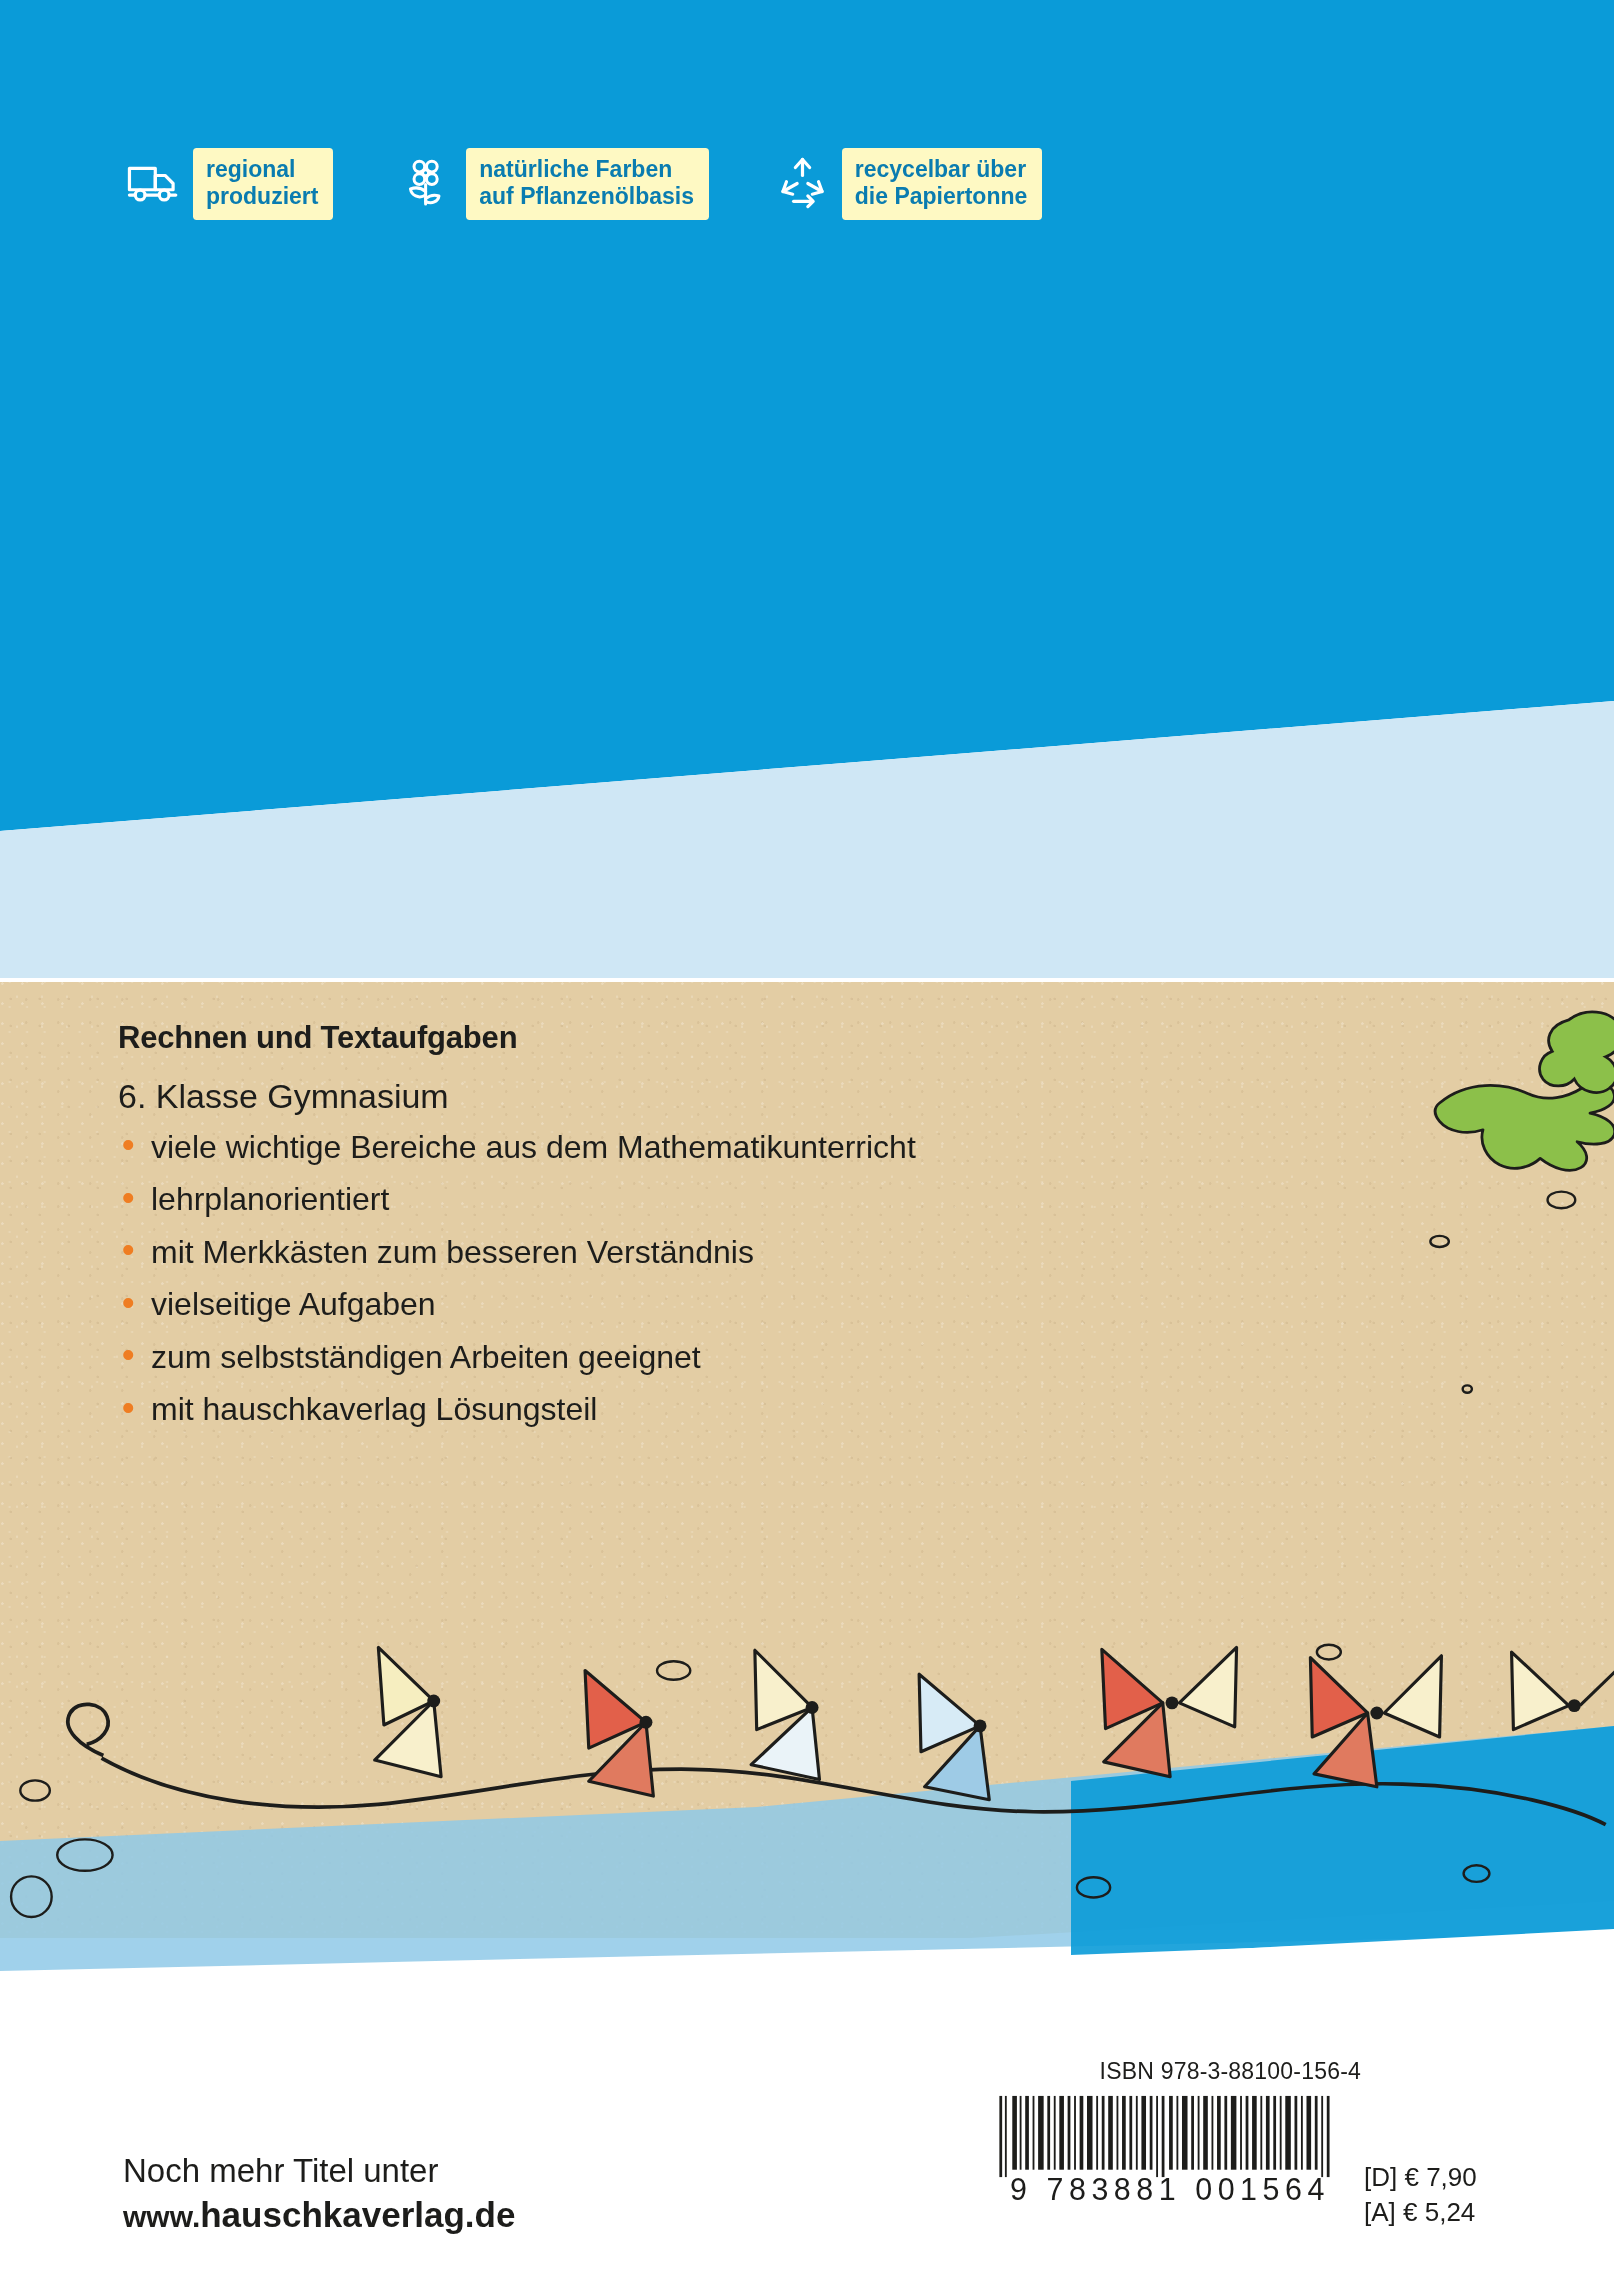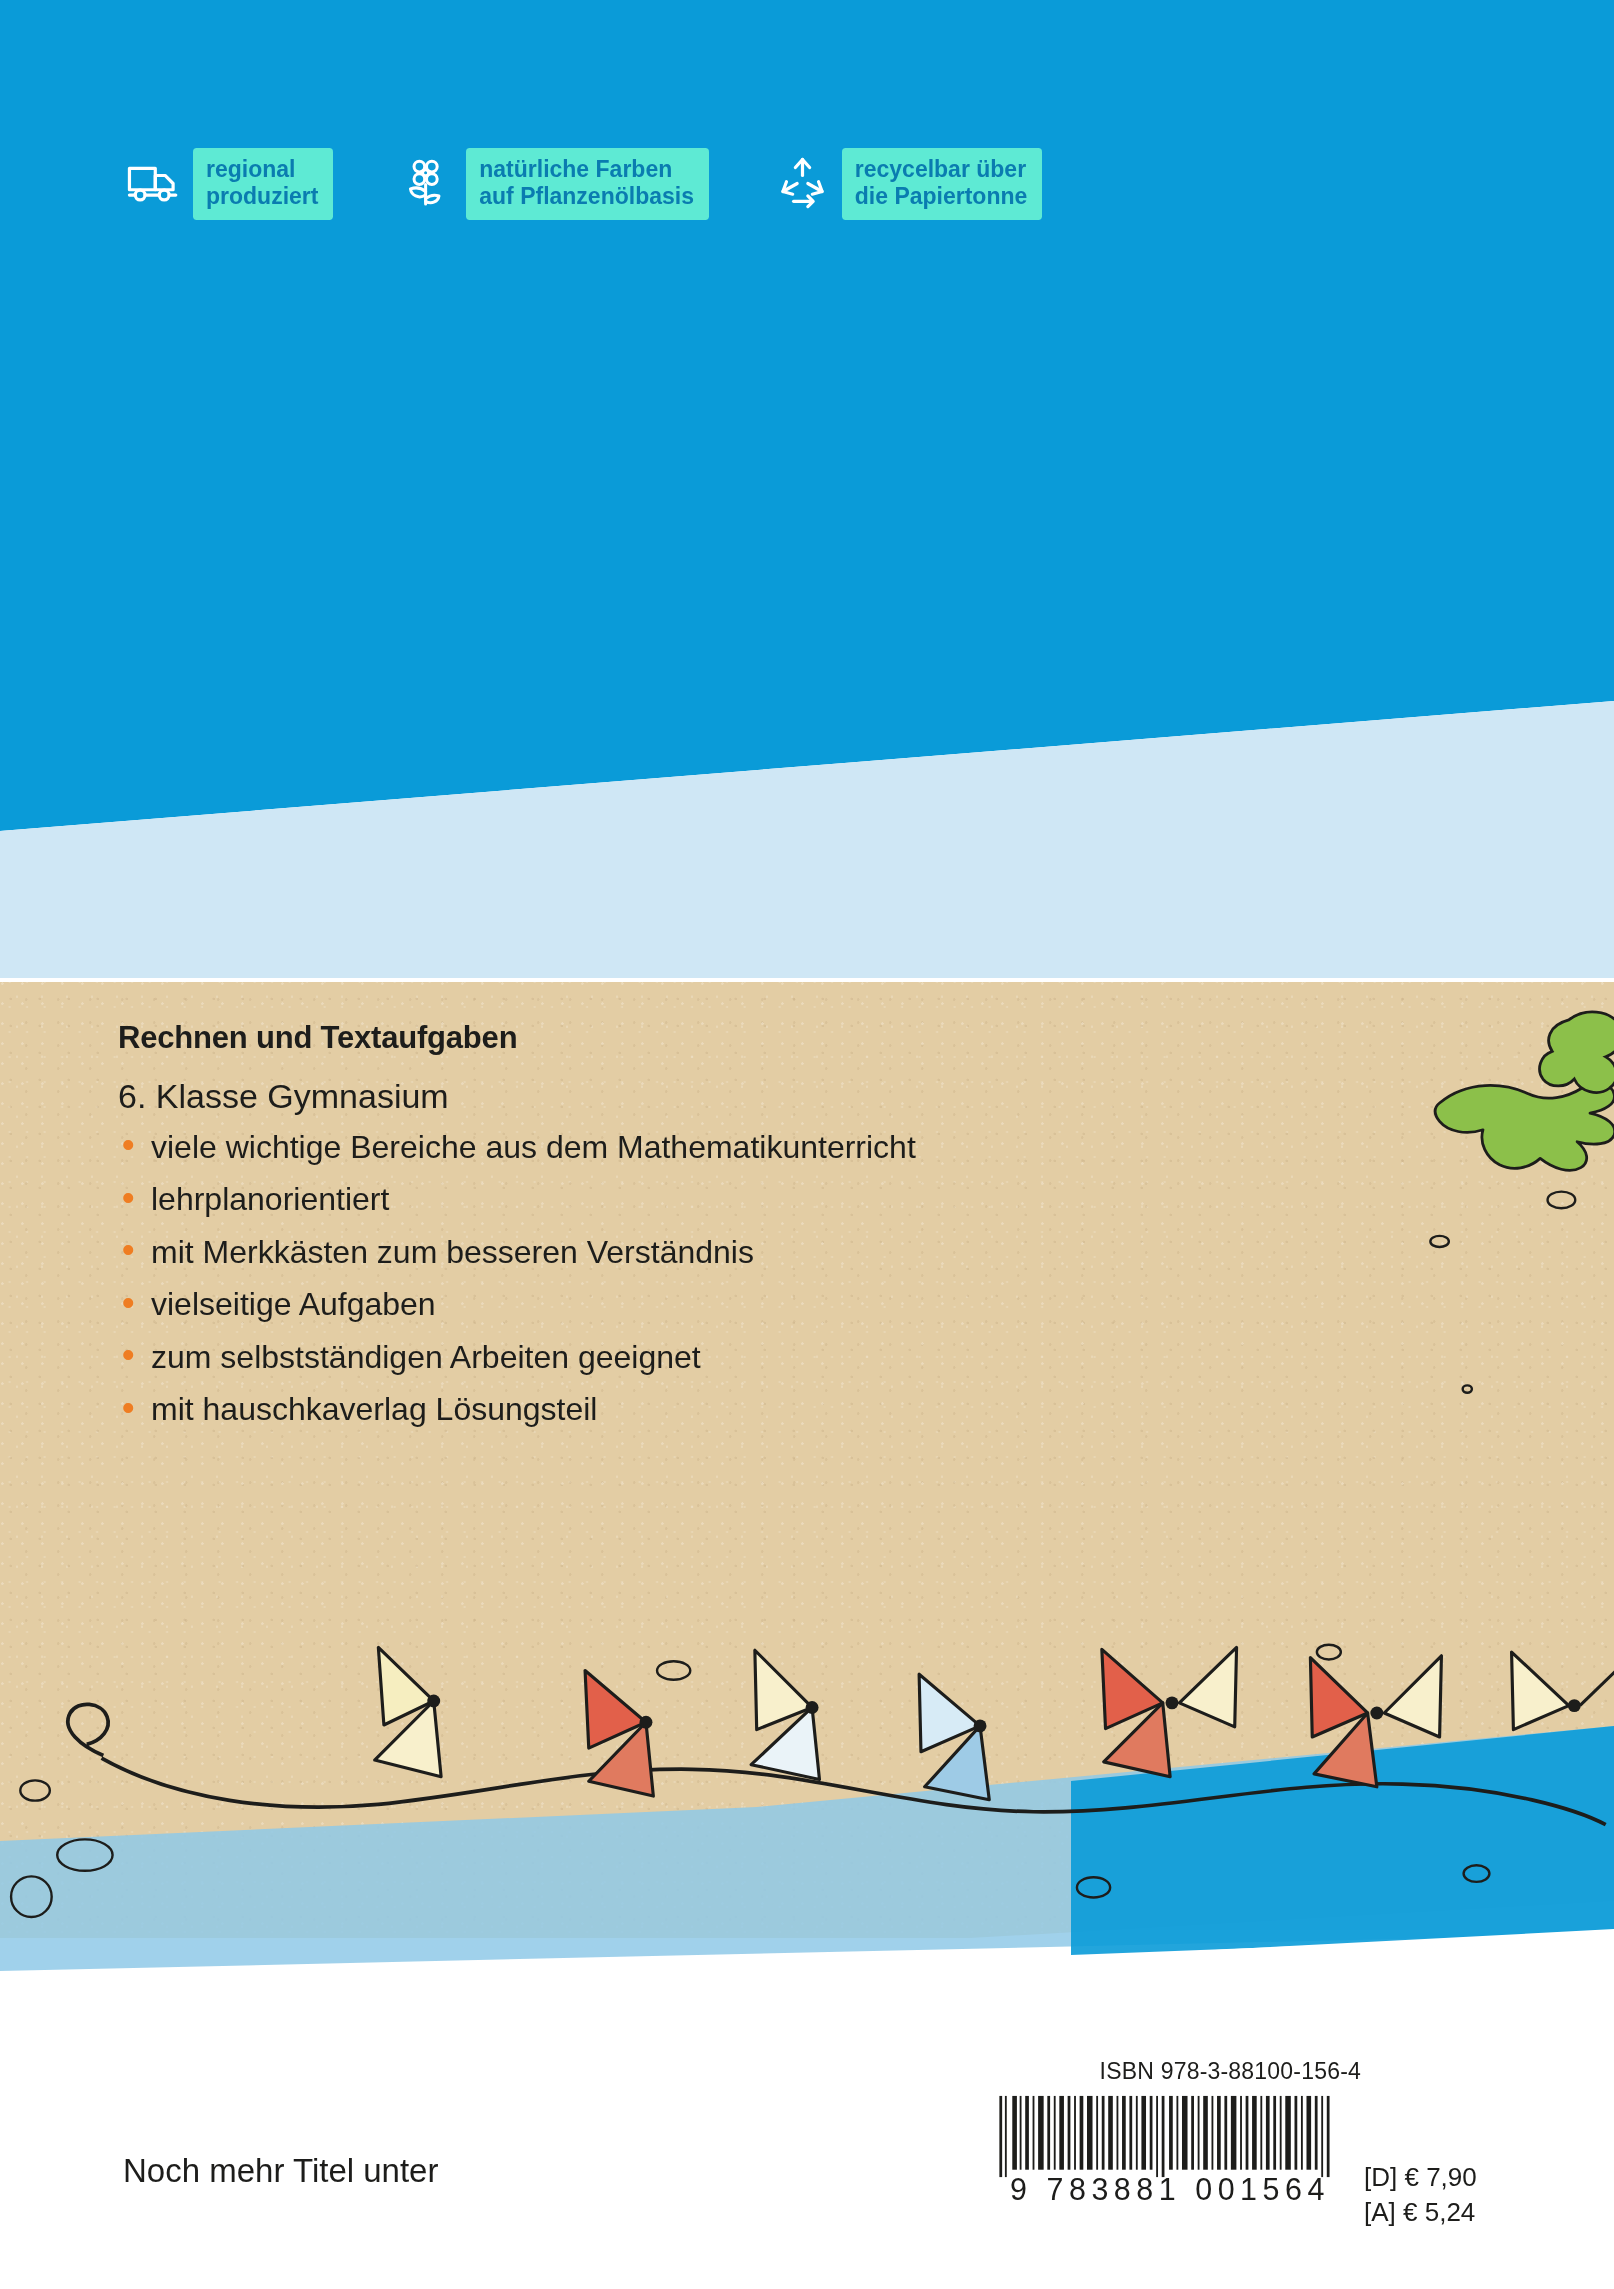--- a/index.html
+++ b/index.html
@@ -98,21 +98,21 @@
     align-items: center;
     gap: 11px;
     margin-right: 65px;
   }
   .badge-icon {
     width: 57px; height: 57px;
     flex: 0 0 auto;
     display: block;
   }
   .badge-text {
-    background: #5eead4;
+    background: #fef9c3;
     color: #0a7cb0;
     font-weight: bold;
     font-size: 23px;
     line-height: 1.18;
     padding: 8.3px 14.8px 9.2px 13px;
     border-radius: 3.7px;
     white-space: pre-line;
   }
 
   
@@ -351,20 +351,21 @@
       <li>lehrplanorientiert</li>
       <li>mit Merkkästen zum besseren Verständnis</li>
       <li>vielseitige Aufgaben</li>
       <li>zum selbstständigen Arbeiten geeignet</li>
       <li>mit hauschkaverlag Lösungsteil</li>
     </ul>
   </div>
 
   <div class="footer-left">
     <div class="more">Noch mehr Titel unter</div>
+    <div class="url"><span class="small">www.</span><span>hauschkaverlag</span><span>.de</span></div>
   </div>
 
   <div class="isbn-block">
     <div class="isbn-text">ISBN 978-3-88100-156-4</div>
     <div class="barcode">
       <svg viewBox="0 0 386 122" width="356" height="113">
         <rect x="0" y="0" width="386" height="122" fill="#ffffff"></rect>
         <g fill="#1d1d1b">
           <rect x="8" y="4" width="3" height="88"></rect>
           <rect x="14" y="4" width="2" height="88"></rect>

